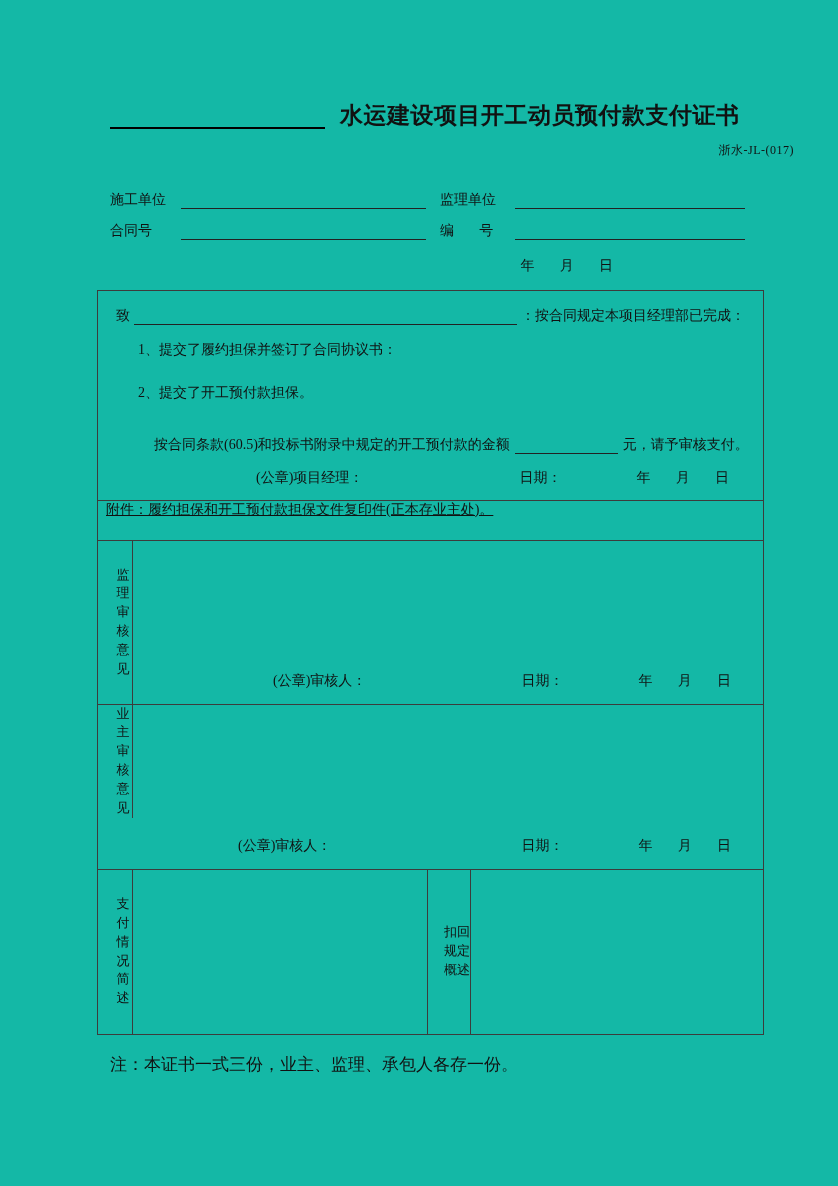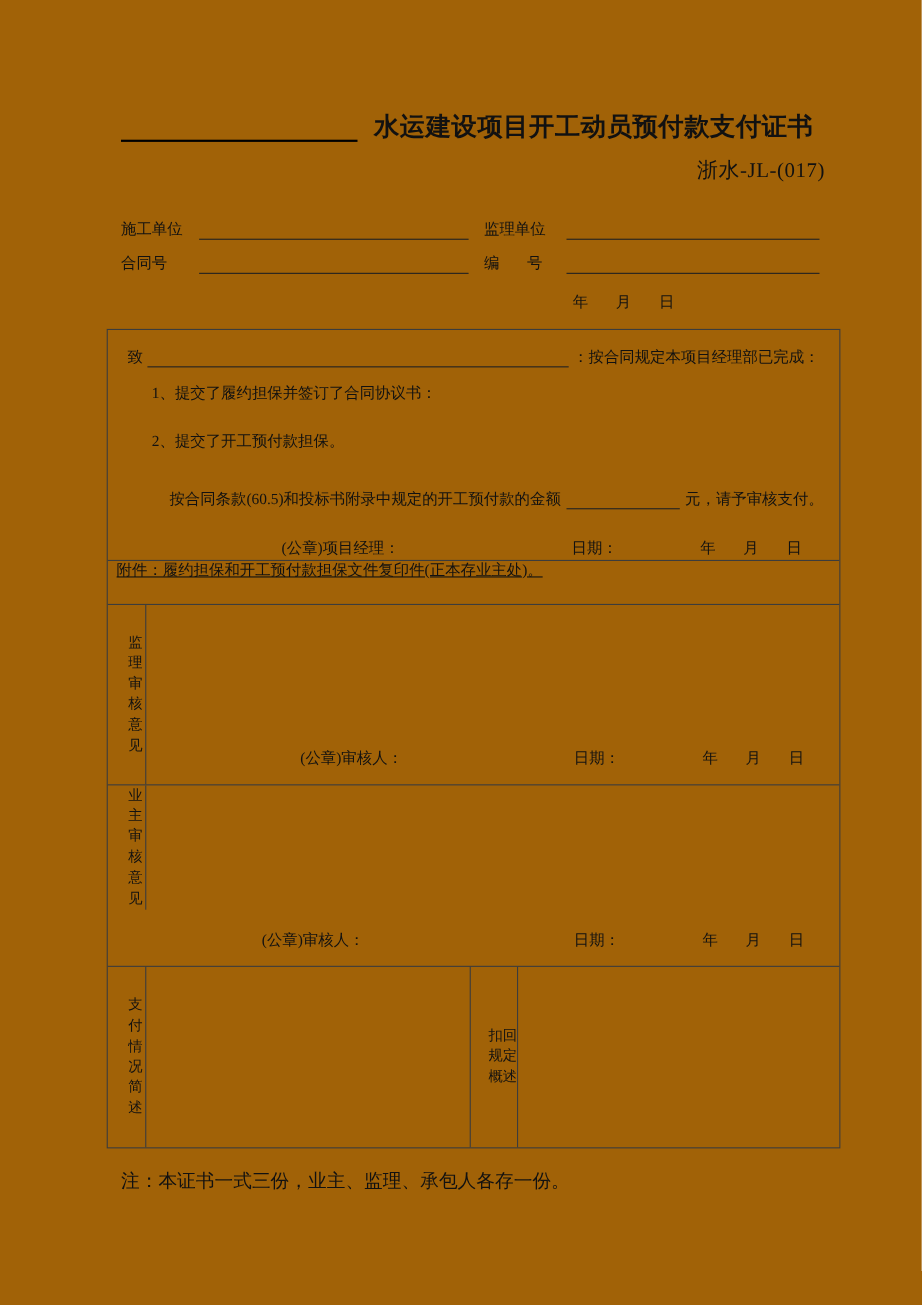--- a/index.html
+++ b/index.html
@@ -5,21 +5,21 @@
   * { margin: 0; padding: 0; box-sizing: border-box; }
   html, body { background: #ffffff; }
   body {
     width: 838px; height: 1186px;
     font-family: "Liberation Serif", "DejaVu Serif", serif;
     color: #111111;
   }
   .page {
     position: relative;
     width: 838px; height: 1186px;
-    background: #a16207;
+    background: #14b8a6;
     overflow: hidden;
   }
   .pre { white-space: pre; font-family: Liberation Mono, monospace; }
 
   
   .title-row {
     display: flex;
     align-items: flex-end;
     padding: 102px 0 0 110px;
   }
@@ -33,23 +33,23 @@
   .doc-title {
     font-size: 23px;
     font-weight: bold;
     letter-spacing: 0.5px;
     margin-left: 15px;
     line-height: 1.2;
     white-space: nowrap;
   }
   .form-code {
     text-align: right;
-    padding-right: 88px;
+    padding-right: 44px;
     margin-top: 12px;
-    font-size: 19px;
+    font-size: 12px;
     letter-spacing: 0.5px;
   }
 
   
   .fields { margin: 33px 93px 0 110px; font-size: 14px; }
   .field-row { display: flex; align-items: flex-end; height: 17px; }
   .field-row + .field-row { margin-top: 14px; align-items: flex-end; }
   .flabel { width: 58px; white-space: pre; flex: none; }
   .fline {
     border-bottom: 1px solid #222222;
@@ -84,21 +84,21 @@
   .to-uline { flex: 1 1 auto; border-bottom: 1px solid #222222; height: 17px; margin: 0 4px; }
   .to-suffix { flex: none; }
   .item { margin-left: 40px; line-height: 19px; }
   .item.i1 { margin-top: 15px; }
   .item.i2 { margin-top: 24px; }
   .amount-line { display: flex; align-items: flex-end; margin: 33px 14px 0 56px; height: 19px; }
   .amount-uline { width: 103px; border-bottom: 1px solid #222222; height: 17px; margin: 0 5px; flex: none; }
 
   
   .sig-line { display: flex; align-items: flex-end; height: 19px; }
-  .row-main .sig-line { margin-top: 26px; padding: 0 34px 0 158px; }
+  .row-main .sig-line { margin-top: 14px; padding: 0 34px 0 158px; }
   .sig-right { margin-left: auto; display: flex; align-items: flex-end; }
   .sig-ymd { margin-left: 75px; }
 
   
   .row-attach { height: 40px; display: flex; align-items: flex-start; padding-left: 8px; text-decoration: underline; }
 
   
   .row-review { display: flex; }
   .row-review.r3 { height: 164px; }
   .row-review.r4 { height: 165px; flex-direction: column; }

